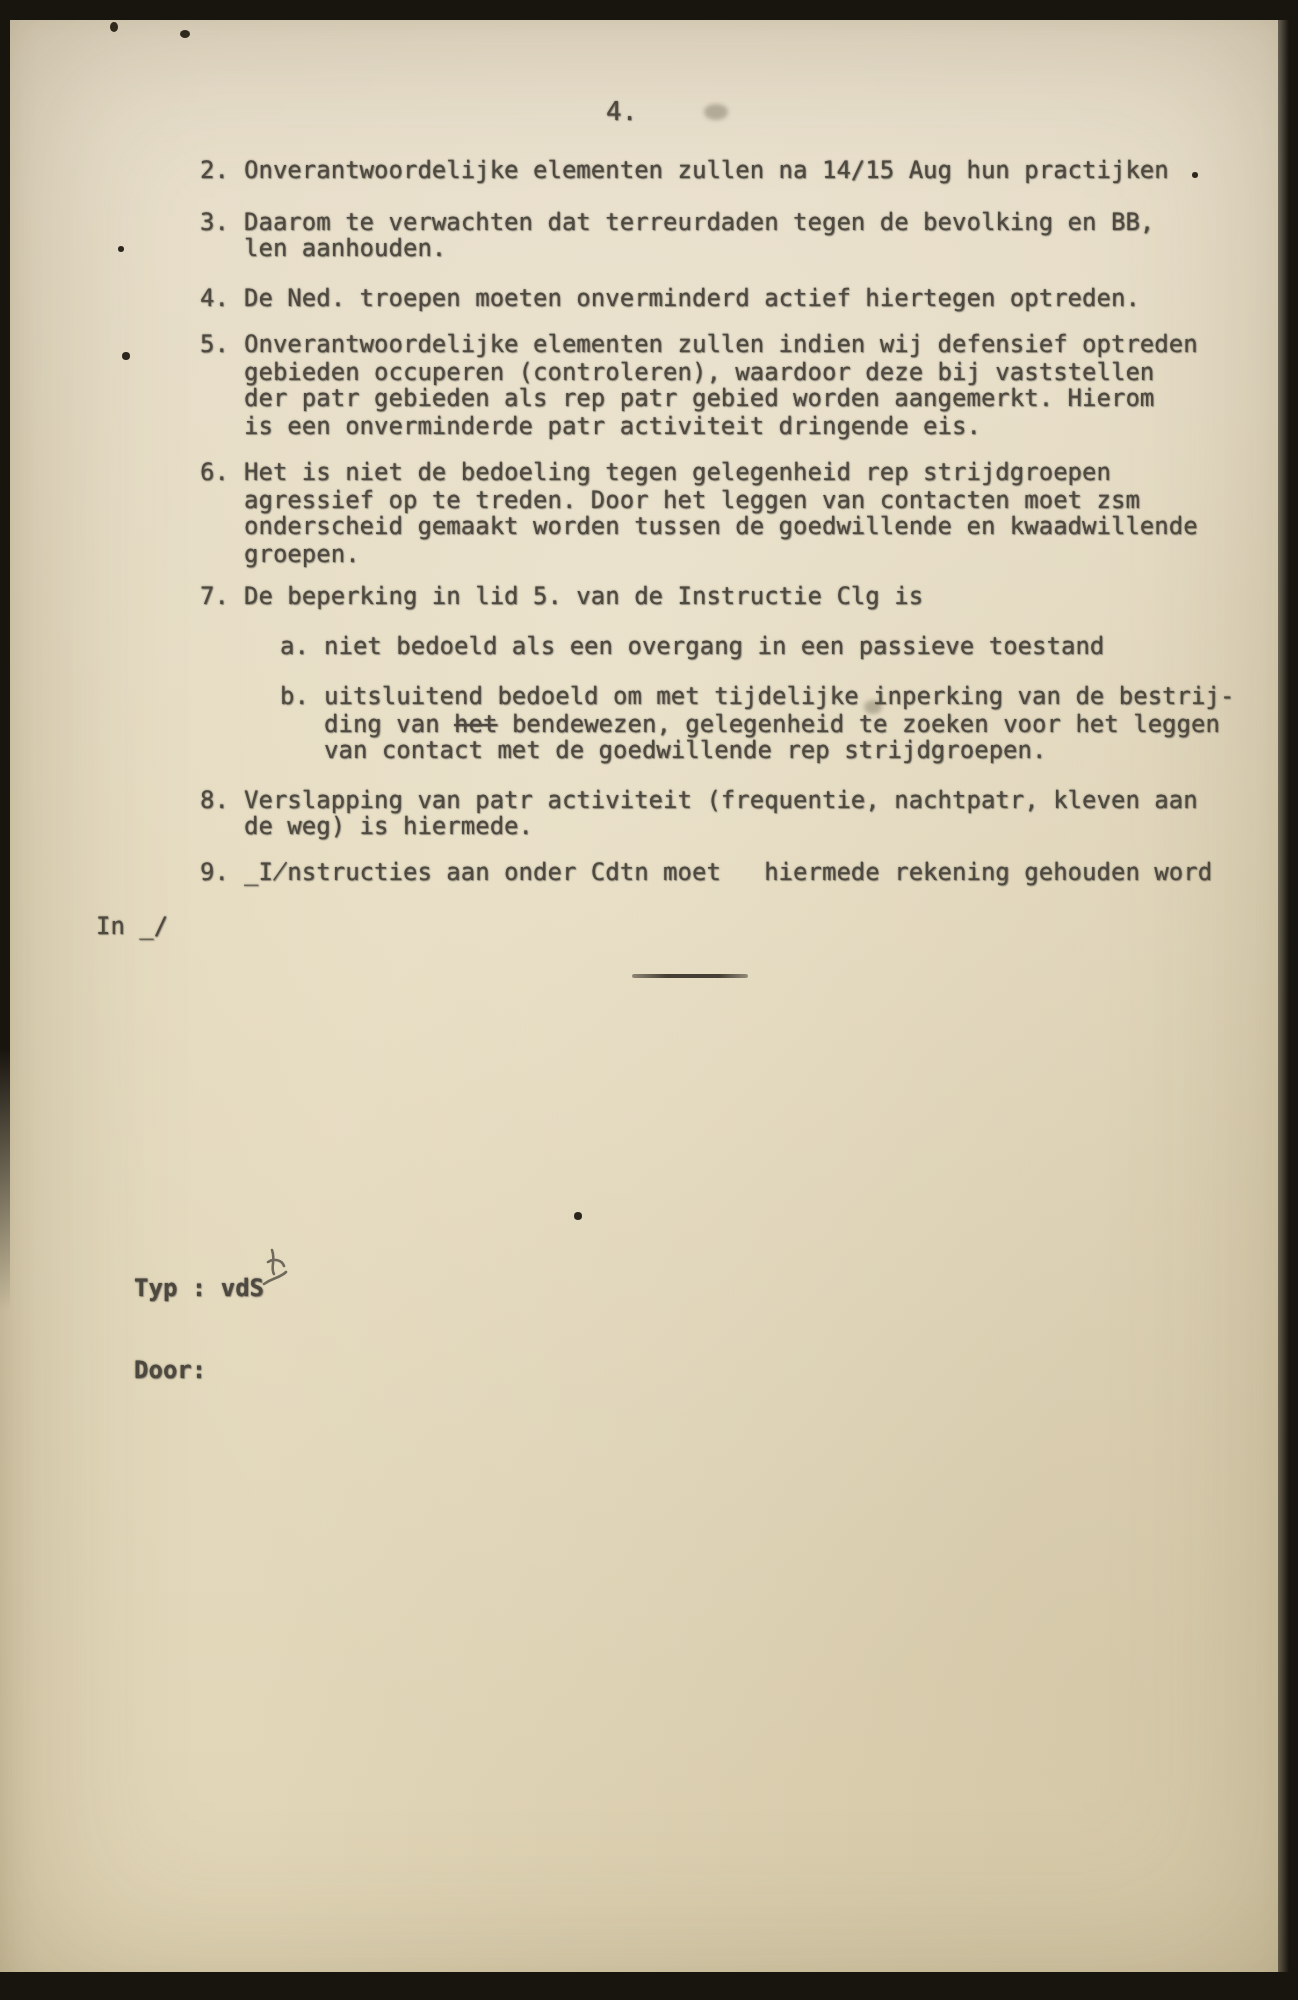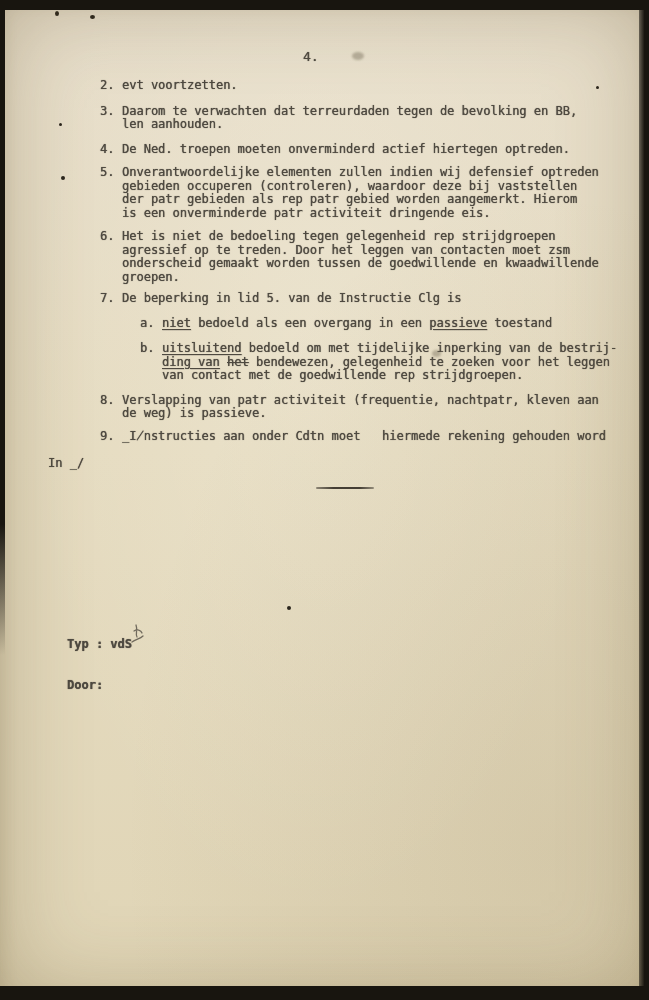--- a/index.html
+++ b/index.html
@@ -34,48 +34,48 @@
   .item.sub{margin-left:40px;}
   .item:nth-child(2){margin-top:12px;}
   .item:nth-child(3){margin-top:11px;}
   .item:nth-child(4){margin-top:10px;}
   .item:nth-child(5){margin-top:10px;}
   .item:nth-child(6){margin-top:8px;}
   .item:nth-child(7){margin-top:11px;}
   .item:nth-child(8){margin-top:12px;}
   .item:nth-child(9){margin-top:11px;}
   .item:nth-child(10){margin-top:9px;}
-  .u{text-decoration:underline;text-underline-offset:2px;text-decoration-thickness:1px;}
+  .u{text-underline-offset:2px;text-decoration-thickness:1px;}
   .s{text-decoration:line-through;text-decoration-thickness:1px;}
   .margin-note{position:absolute;top:456px;left:48px;font-size:12px;z-index:2;white-space:pre;}
   .closing-rule{position:absolute;top:487px;left:316px;width:58px;height:2px;z-index:2;
     background:linear-gradient(90deg, rgba(68,62,52,0.55), #443e34 30%, #443e34 75%, rgba(68,62,52,0.5));
     border-radius:1px;}
   .typblock{position:absolute;top:611px;left:67px;font-size:12px;line-height:13.5px;z-index:2;white-space:pre;font-weight:bold;}
   .scribble{position:absolute;top:622px;left:128px;z-index:2;opacity:0.75;}
   .speck{position:absolute;background:#2a251d;border-radius:50%;z-index:3;}
   .smudge{position:absolute;background:rgba(90,80,60,0.35);border-radius:50%;z-index:2;filter:blur(1px);}
 </style>
 </head>
 <body>
 
 <div class="paper"></div>
 
 <div class="pagenum ink">4.</div>
 
 <div class="content ink">
-    <div class="item"><span class="num">2.</span><div class="line"><span>evt voortzetten.</span></div></div>
+    <div class="item"><span class="num">2.</span><div class="line"><span>Onverantwoordelijke elementen zullen na 14/15 Aug hun practijken</span></div></div>
     <div class="item"><span class="num">3.</span><div class="line"><span>Daarom te verwachten dat terreurdaden tegen de bevolking en BB,</span></div><div class="line"><span>len aanhouden.</span></div></div>
     <div class="item"><span class="num">4.</span><div class="line"><span>De Ned. troepen moeten onverminderd actief hiertegen optreden.</span></div></div>
     <div class="item"><span class="num">5.</span><div class="line"><span>Onverantwoordelijke elementen zullen indien wij defensief optreden</span></div><div class="line"><span>gebieden occuperen (controleren), waardoor deze bij vaststellen</span></div><div class="line"><span>der patr gebieden als rep patr gebied worden aangemerkt. Hierom</span></div><div class="line"><span>is een onverminderde patr activiteit dringende eis.</span></div></div>
     <div class="item"><span class="num">6.</span><div class="line"><span>Het is niet de bedoeling tegen gelegenheid rep strijdgroepen</span></div><div class="line"><span>agressief op te treden. Door het leggen van contacten moet zsm</span></div><div class="line"><span>onderscheid gemaakt worden tussen de goedwillende en kwaadwillende</span></div><div class="line"><span>groepen.</span></div></div>
     <div class="item"><span class="num">7.</span><div class="line"><span>De beperking in lid 5. van de Instructie Clg is</span></div></div>
     <div class="item sub"><span class="num">a.</span><div class="line"><span class="u">niet</span><span> bedoeld als een overgang in een </span><span class="u">passieve</span><span> toestand</span></div></div>
     <div class="item sub"><span class="num">b.</span><div class="line"><span class="u">uitsluitend</span><span> bedoeld om met tijdelijke inperking van de bestrij-</span></div><div class="line"><span class="u">ding van</span><span> </span><span class="s">het</span><span> bendewezen, gelegenheid te zoeken voor het leggen</span></div><div class="line"><span>van contact met de goedwillende rep strijdgroepen.</span></div></div>
-    <div class="item"><span class="num">8.</span><div class="line"><span>Verslapping van patr activiteit (frequentie, nachtpatr, kleven aan</span></div><div class="line"><span>de weg) is passieve.</span></div></div>
+    <div class="item"><span class="num">8.</span><div class="line"><span>Verslapping van patr activiteit (frequentie, nachtpatr, kleven aan</span></div><div class="line"><span>de weg) is hiermede.</span></div></div>
     <div class="item"><span class="num">9.</span><div class="line"><span>_I̸nstructies aan onder Cdtn moet   hiermede rekening gehouden word</span></div></div>
   </div>
 
 <div class="margin-note ink">In _/</div>
 
 <div class="closing-rule"></div>
 
 <div class="typblock ink">
   <div>Typ : vdS</div>
   <div>Door:</div>

